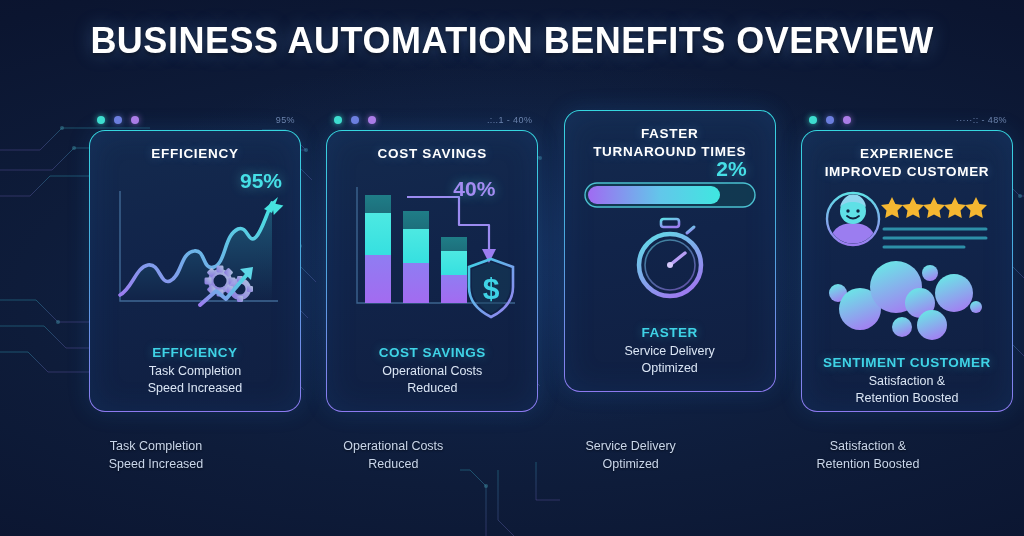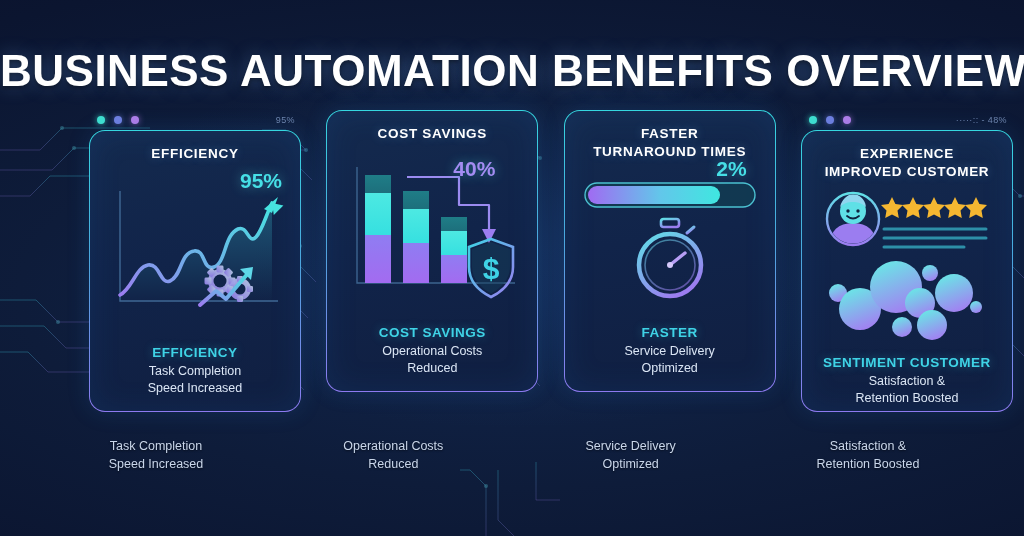--- a/index.html
+++ b/index.html
@@ -18,24 +18,24 @@
   
   .vignette{
     position:absolute; inset:0;
     background: radial-gradient(60% 50% at 50% 45%, rgba(40,90,160,.20) 0%, rgba(0,0,0,0) 70%);
     pointer-events:none;
   }
   .circuits{ position:absolute; inset:0; opacity:.55; pointer-events:none; }
 
   
   .title{
-    position:absolute; top:46px; left:0; width:100%;
+    position:absolute; top:20px; left:0; width:100%;
     text-align:center;
     color:#ffffff;
-    font-size:44px;
+    font-size:36px;
     font-weight:bold;
     letter-spacing:.5px;
     text-shadow:0 0 18px rgba(120,180,255,.35), 0 2px 4px rgba(0,0,0,.6);
     white-space:nowrap;
   }
 
   
   .cards{
     position:absolute; top:110px; left:50px;
     width:924px; height:320px;
@@ -259,20 +259,28 @@
           <div class="foot-label">EFFICIENCY</div>
           <div class="foot-sub">
             <div>Task Completion</div>
             <div>Speed Increased</div>
           </div>
         </div>
       </div>
     </div>
 
     <div class="col">
+      <div class="chrome">
+        <div class="dots">
+          <span class="dot c1"></span>
+          <span class="dot c2"></span>
+          <span class="dot c3"></span>
+        </div>
+        <span class="chip">.:..1 - 40%</span>
+      </div>
 
       <div class="card">
         <div class="card-title">COST SAVINGS</div>
 
         <div class="viz">
           <svg width="188" height="170" viewBox="0 0 188 170">
             <defs>
               <linearGradient id="bp" x1="0" y1="1" x2="0" y2="0">
                 <stop offset="0%" stop-color="#a36bf0"></stop>
                 <stop offset="100%" stop-color="#8f7df2"></stop>

